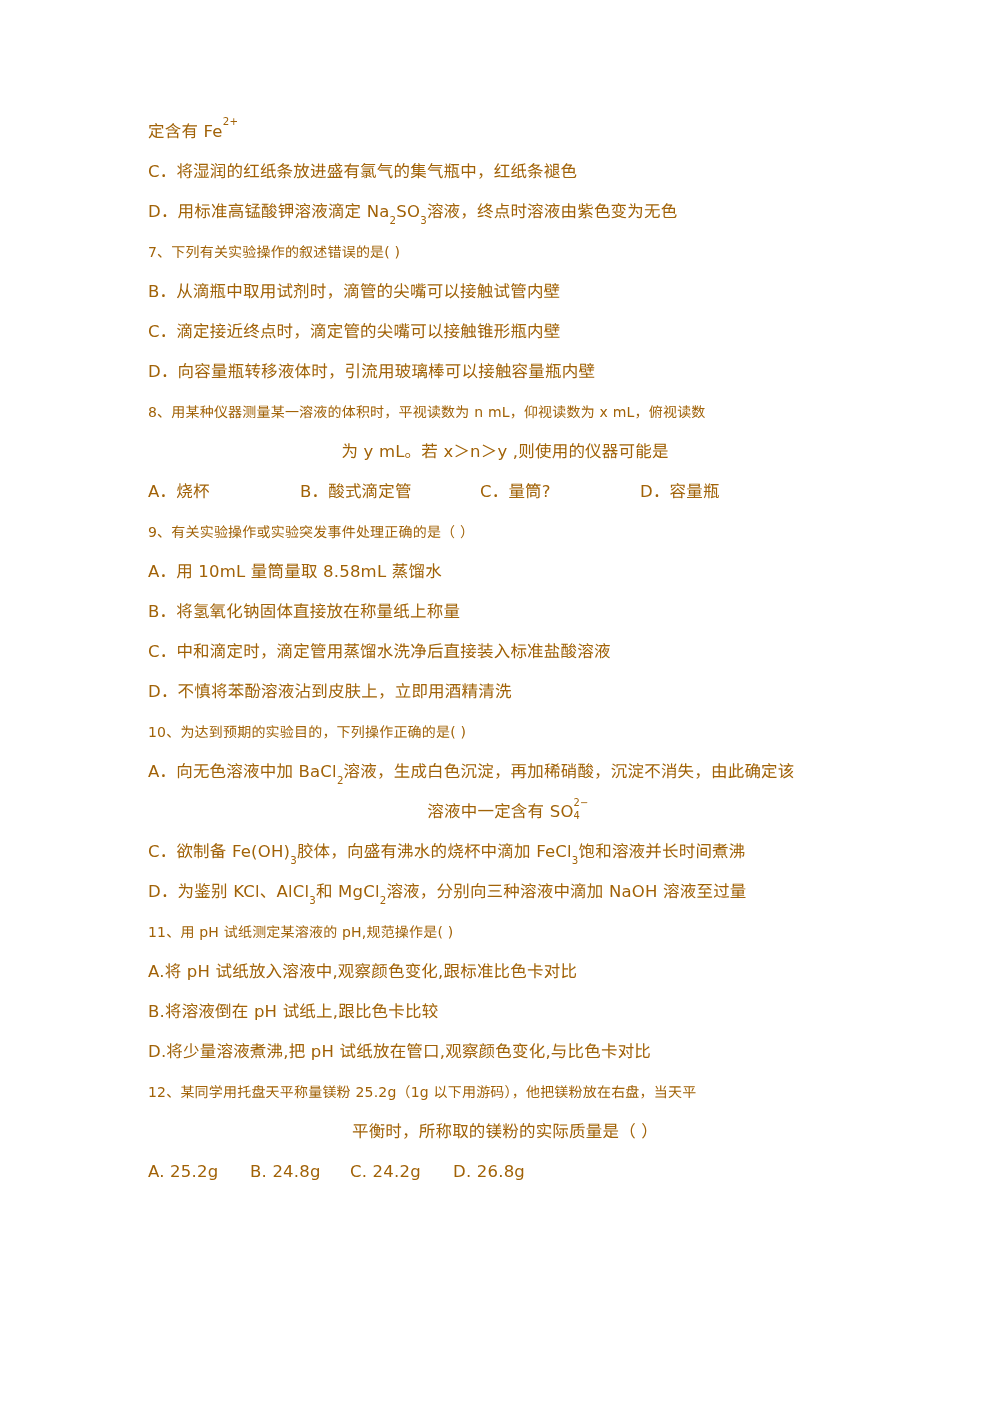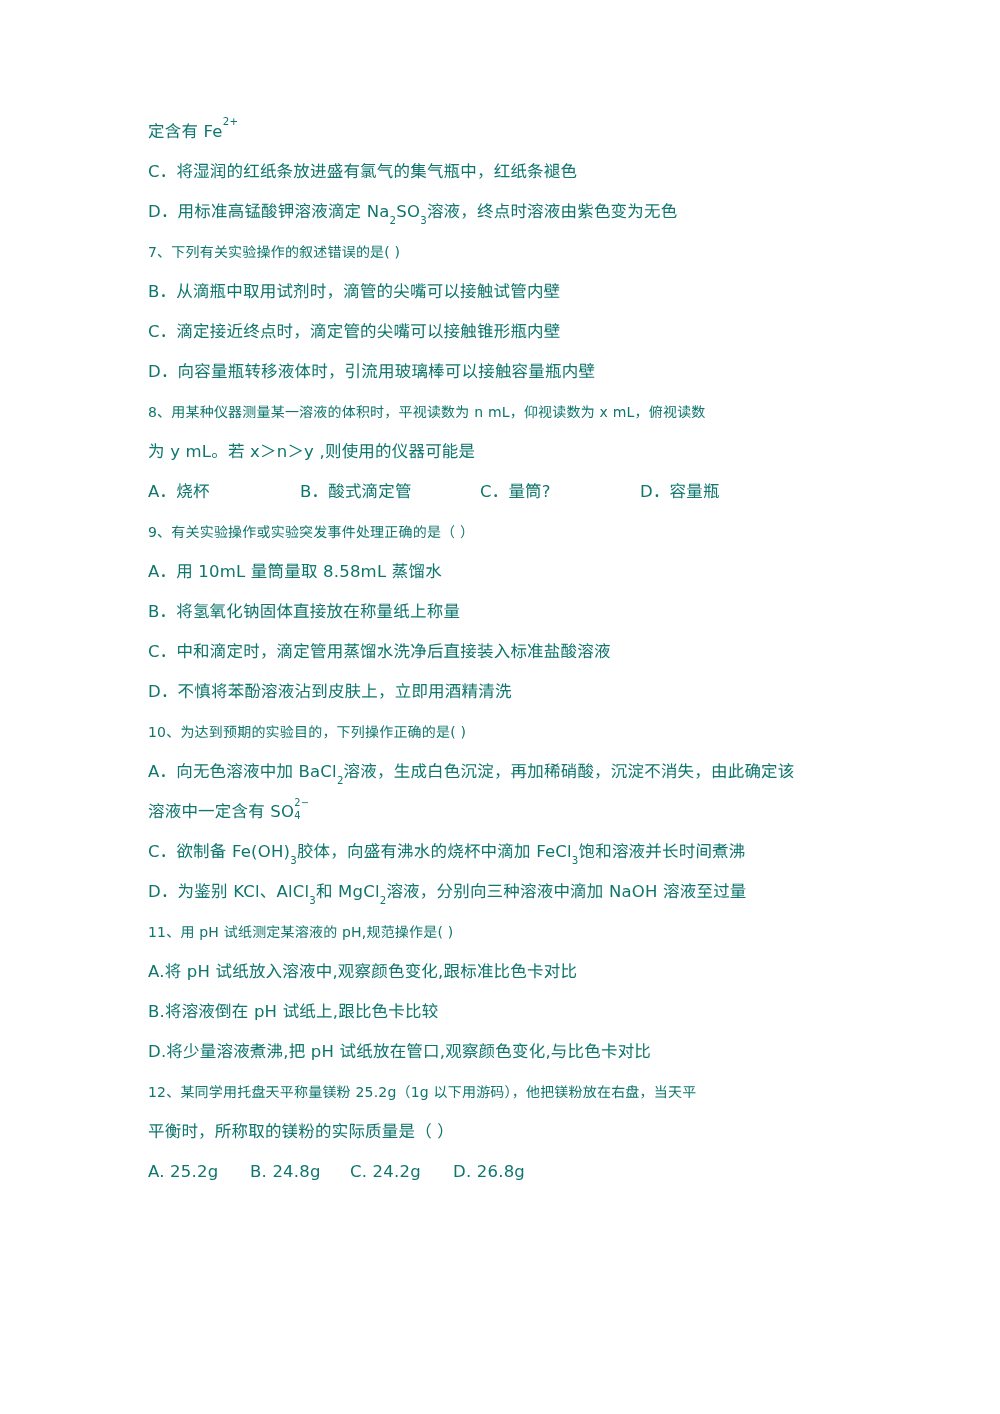--- a/index.html
+++ b/index.html
@@ -26,24 +26,25 @@
   .doc-body {
     width: 714px;
   }
   
   .ln {
     height: 40px;
     line-height: 40px;
     font-size: 16.5px;
     letter-spacing: 0.2px;
     white-space: nowrap;
-    color: #0f766e;
+    color: #a16207;
   }
   .ln.cont {            
     height: 40px;
+    text-align: center;
   }
   .q-num {
     font-size: 14px;
   }
   
   .optrow {
     white-space: pre;
   }
   .optrow .col {
     display: inline-block;

